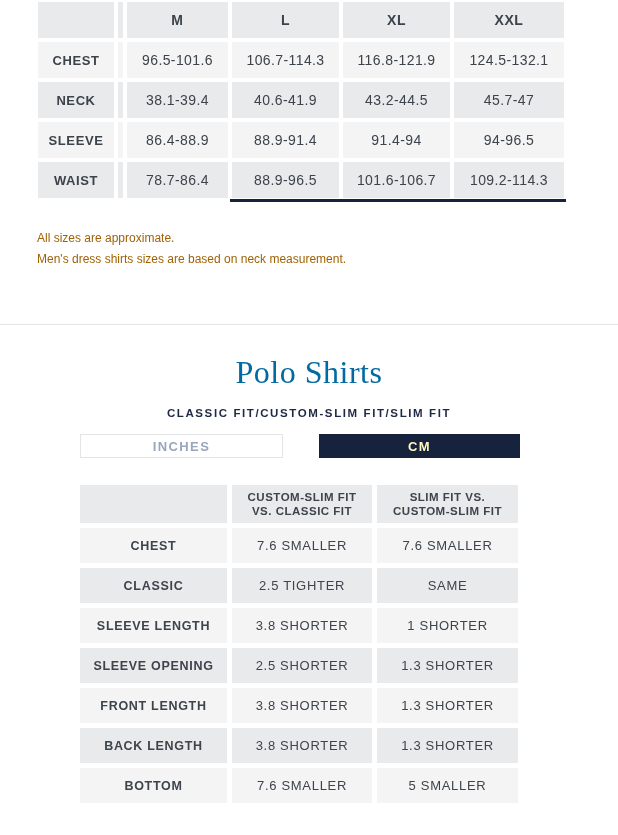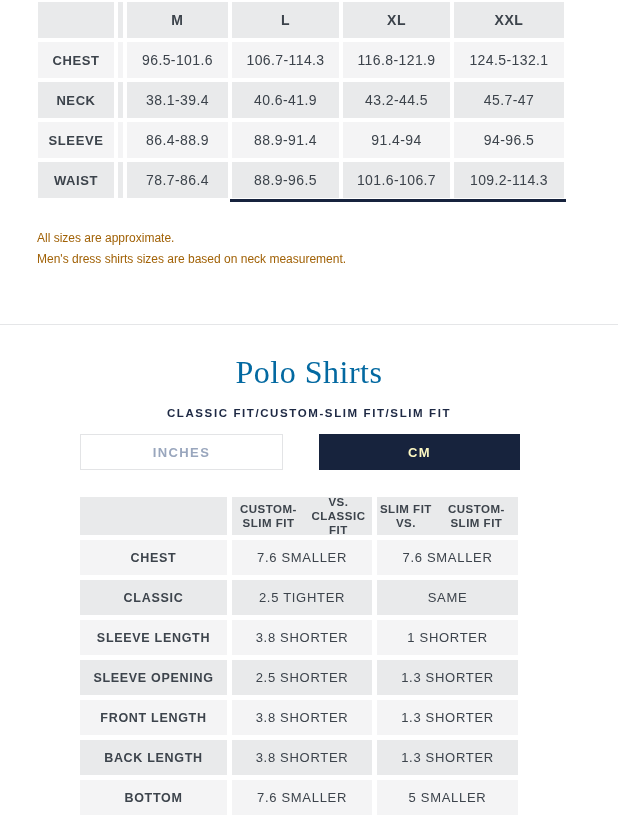--- a/index.html
+++ b/index.html
@@ -32,40 +32,40 @@
   .divider{margin-top:54px;height:1px;background:#e5e6e8;width:618px;}
 
   
   .sec-title{margin-top:29px;text-align:center;
              font-family:"Liberation Serif","DejaVu Serif",serif;
              font-size:32px;font-weight:400;color:#0369a1;letter-spacing:.5px;}
   .sec-sub{margin-top:16px;text-align:center;font-size:11.5px;font-weight:bold;
            letter-spacing:1.6px;color:#1e2944;}
 
   
-  .toggle{margin:15px 0 0 80px;width:440px;height:36px;display:flex;gap:36px;}
+  .toggle{margin:15px 0 0 80px;width:440px;height:24px;display:flex;gap:36px;}
   .toggle .seg{flex:1;display:flex;align-items:center;justify-content:center;
                font-size:13px;font-weight:bold;letter-spacing:1.4px;cursor:pointer;
                box-sizing:border-box;}
   .seg-inactive{background:#ffffff;border:1px solid #e3e4e6;color:#99a6bd;}
   .seg-active{background:#17233d;color:#fef9c3;}
 
   
   .fit-grid{
     margin:27px 0 0 80px;
     display:grid;
     grid-template-columns:147px 140px 141px;
     grid-template-rows:38px repeat(7,35px);
     gap:5px;
     width:438px;
   }
   .fit-grid .cell{font-size:13px;letter-spacing:.7px;color:#3d444c;}
   .fit-grid .colhdr{font-weight:bold;font-size:11.5px;line-height:14px;
                     letter-spacing:.5px;text-align:center;
-                    flex-direction:row;}
+                    flex-direction:column;}
   .fit-grid .rowlab{font-size:12.5px;}
 </style>
 </head>
 <body>
 
 <div class="size-table-wrap">
   <div class="size-grid">
 
     <div class="cell shade-a"></div>
     <div class="cell shade-a"></div>

